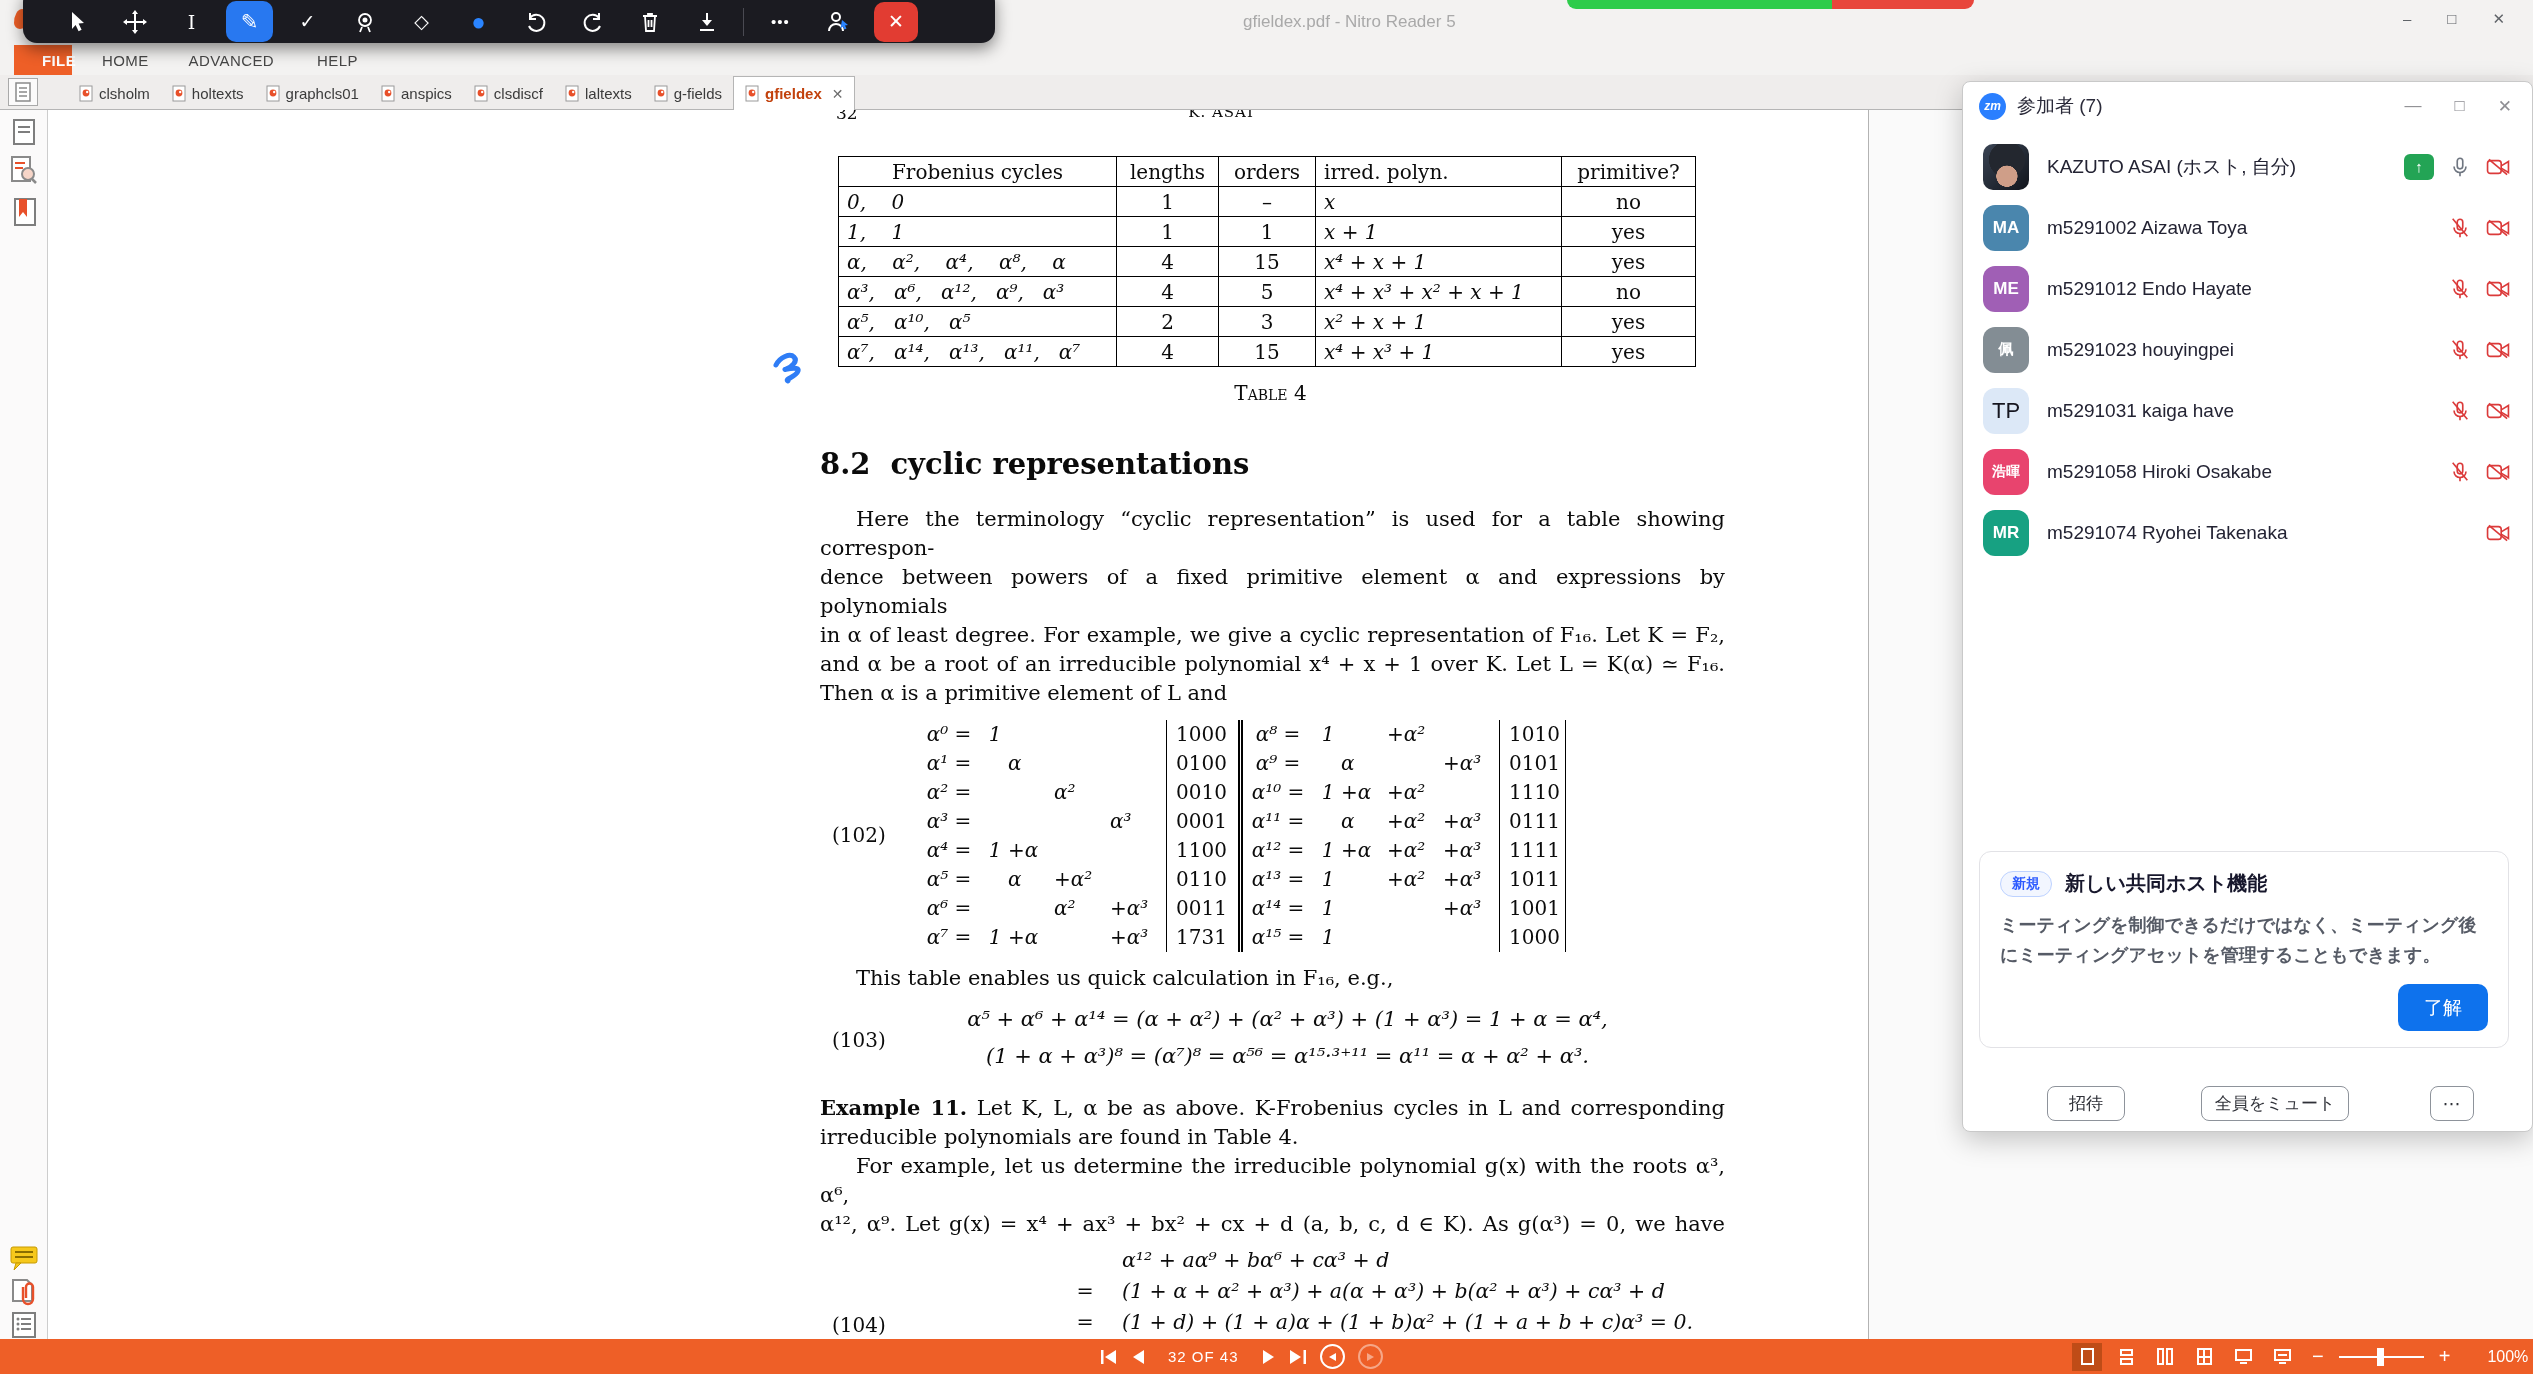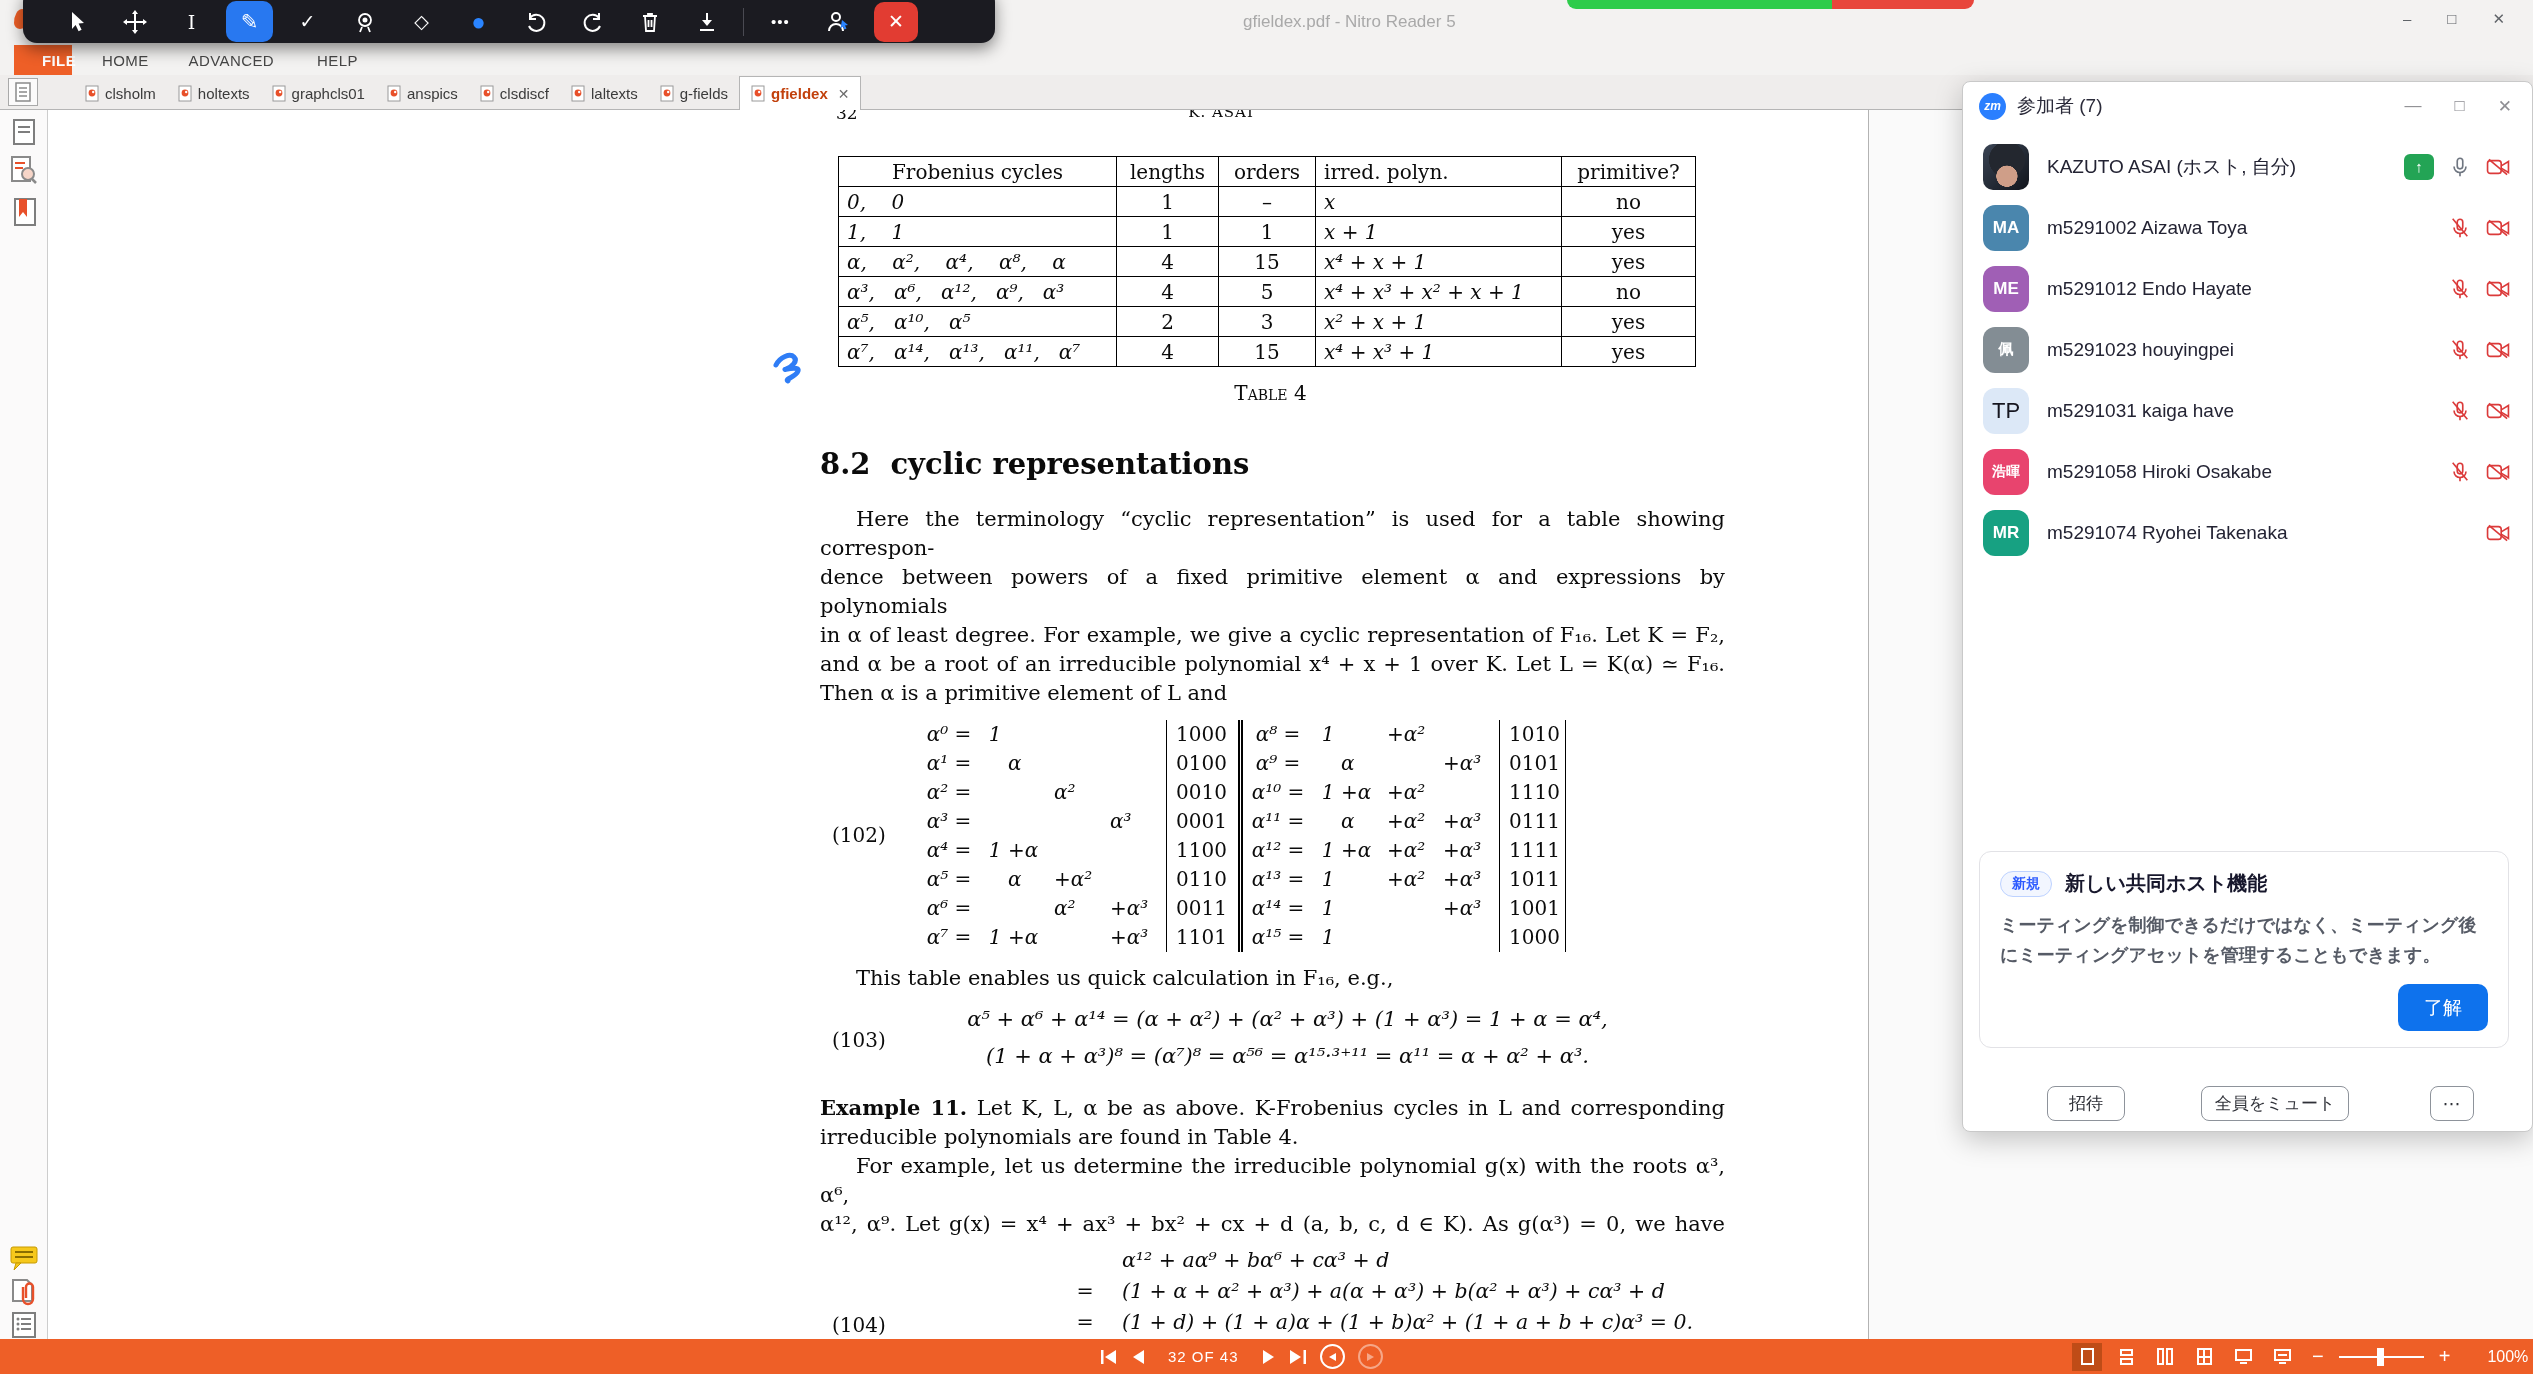--- a/index.html
+++ b/index.html
@@ -24,21 +24,21 @@
   .ribbon { height:30px; background:#f3f2f1; display:flex; align-items:stretch; }
   .menu-item { display:flex; align-items:center; font-size:15px; color:#474747;
     letter-spacing:.4px; padding:0 4px; }
   .menu-item.file { margin-left:14px; width:58px; justify-content:center;
     color:#fff; font-weight:bold;padding-left:36px; }
   .menu-item.home { margin-left:26px; } .menu-item.advanced { margin-left:32px; }
   .menu-item.help { margin-left:35px; }
 
   
   .tabbar { height:35px; background:#efedec; border-bottom:1px solid #b5b5b5;
-    display:flex; align-items:flex-end; position:relative;padding-left:6px; }
+    display:flex; align-items:flex-end; position:relative; }
   .panel-btn { position:absolute; left:8px; bottom:3px; width:30px; height:28px;
     background:#fbfafa; border:1px solid #a9a9a9; display:flex; align-items:center; justify-content:center; }
   .tabs { display:flex; margin-left:68px; align-items:flex-end; }
   .tab { display:flex; align-items:center; gap:6px; padding:0 11px; height:31px;
     font-size:15px; color:#3b3b3b; white-space:nowrap; }
   .tab.active { background:#fff; border:1px solid #b5b5b5; border-bottom:none; height:34px;
     margin-bottom:-1px; font-weight:bold; color:#c2410c; z-index:3; }
   .tab-close { color:#6d6d6d; font-weight:normal; font-size:14px; margin-left:4px; }
 
   
@@ -530,21 +530,21 @@
                   <span></span>
                   <span>α²</span>
                   <span>+α³</span>
                   <span class="bin">0011</span>
 
                   <span class="pw">α⁷ =</span>
                   <span class="t1">1</span>
                   <span>+α</span>
                   <span></span>
                   <span>+α³</span>
-                  <span class="bin">1101</span>
+                  <span class="bin">1731</span>
                 </div>
               <div class="half right">
 
                   <span class="pw">α⁸ =</span>
                   <span class="t1">1</span>
                   <span></span>
                   <span>+α²</span>
                   <span></span>
                   <span class="bin">1010</span>
 

